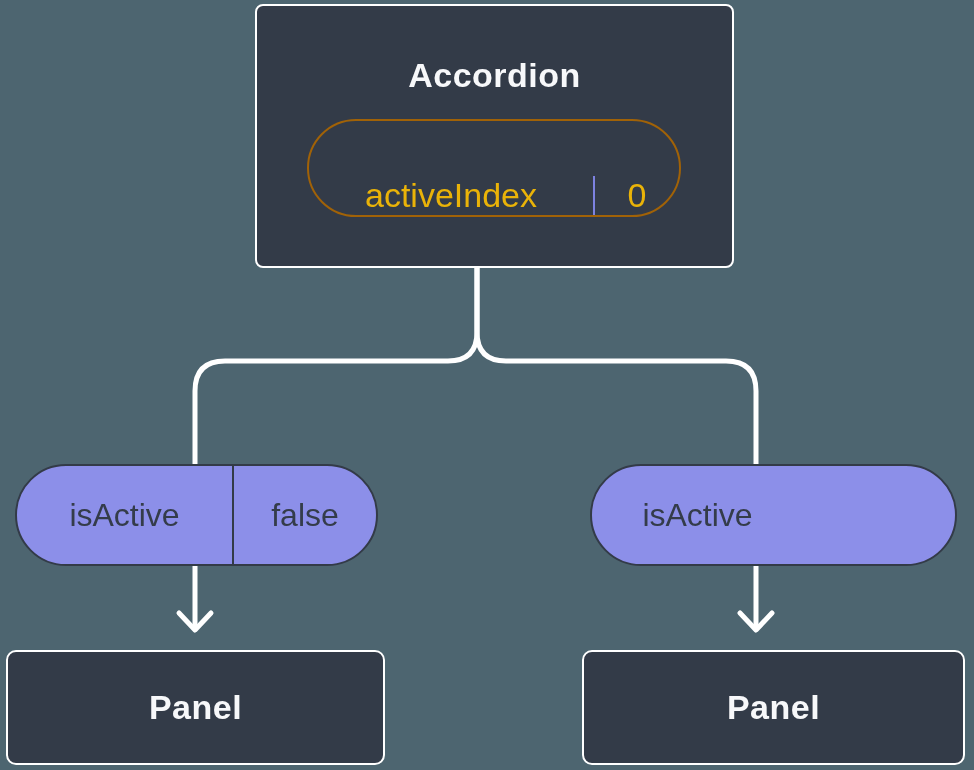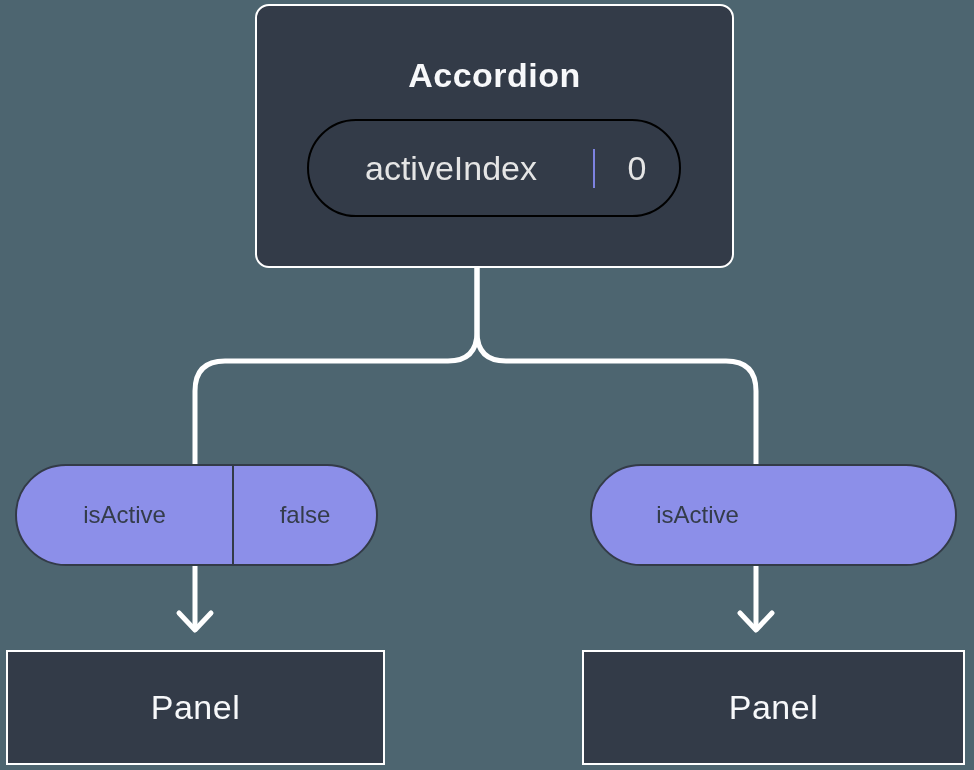--- a/index.html
+++ b/index.html
@@ -33,40 +33,40 @@
     position: absolute;
     background: #333B48;
     border: 2.5px solid #FFFFFF;
     box-sizing: border-box;
     z-index: 2;
     color: #F7F8FA;
   }
   .node.root {
     left: 255px; top: 4px;
     width: 479px; height: 264px;
-    border-radius: 14px;
+    border-radius: 8px;
   }
   .node-title {
     position: absolute;
     left: 0; right: 0; top: 50px;
     text-align: center;
     font-size: 34px;
     font-weight: 600;
     letter-spacing: 0.5px;
   }
   .state-pill {
     position: absolute;
     left: 50px; top: 113px;
     width: 374px; height: 98px;
-    border: 2px solid #000000;
+    border: 2px solid #a16207;
     border-radius: 49px;
     box-sizing: border-box;
     display: flex;
-    align-items: center;
-    color: #e5e5e5;
+    align-items: flex-end;
+    color: #eab308;
     font-size: 34px;
     font-weight: 500;
     z-index: 3;
   }
   .state-pill .cell {
     display: flex;
     align-items: center;
     justify-content: center;
   }
   .state-pill .cell.name { flex: 1 1 auto; }
@@ -78,43 +78,43 @@
     position: absolute;
     top: 464px;
     height: 102px;
     background: #8C8FE9;
     border: 2px solid #333B48;
     border-radius: 52px;
     box-sizing: border-box;
     display: flex;
     align-items: stretch;
     color: #343C4A;
-    font-size: 24px;
+    font-size: 32px;
     font-weight: 500;
     z-index: 2;
   }
   .prop-pill .cell {
     display: flex;
     align-items: center;
     justify-content: center;
   }
   .prop-pill .cell.value { border-left: 2px solid #333B48; flex: 1 1 auto; }
   .prop-pill.first { left: 15px; width: 363px; }
   .prop-pill.first .cell.name { width: 215px; }
   .prop-pill.second { left: 590px; width: 367px; }
   .prop-pill.second .cell.name { width: 211px; }
   .node.panel {
     top: 650px;
     height: 115px;
-    border-radius: 0;
+    border-radius: 10px;
     display: flex;
     align-items: center;
     justify-content: center;
     font-size: 34px;
-    font-weight: 400;
+    font-weight: 700;
     letter-spacing: 0.5px;
   }
   .node.panel.first { left: 6px; width: 379px; }
   .node.panel.second { left: 582px; width: 383px; }
 </style>
 </head>
 <body>
 
 <div class="stage">
 

